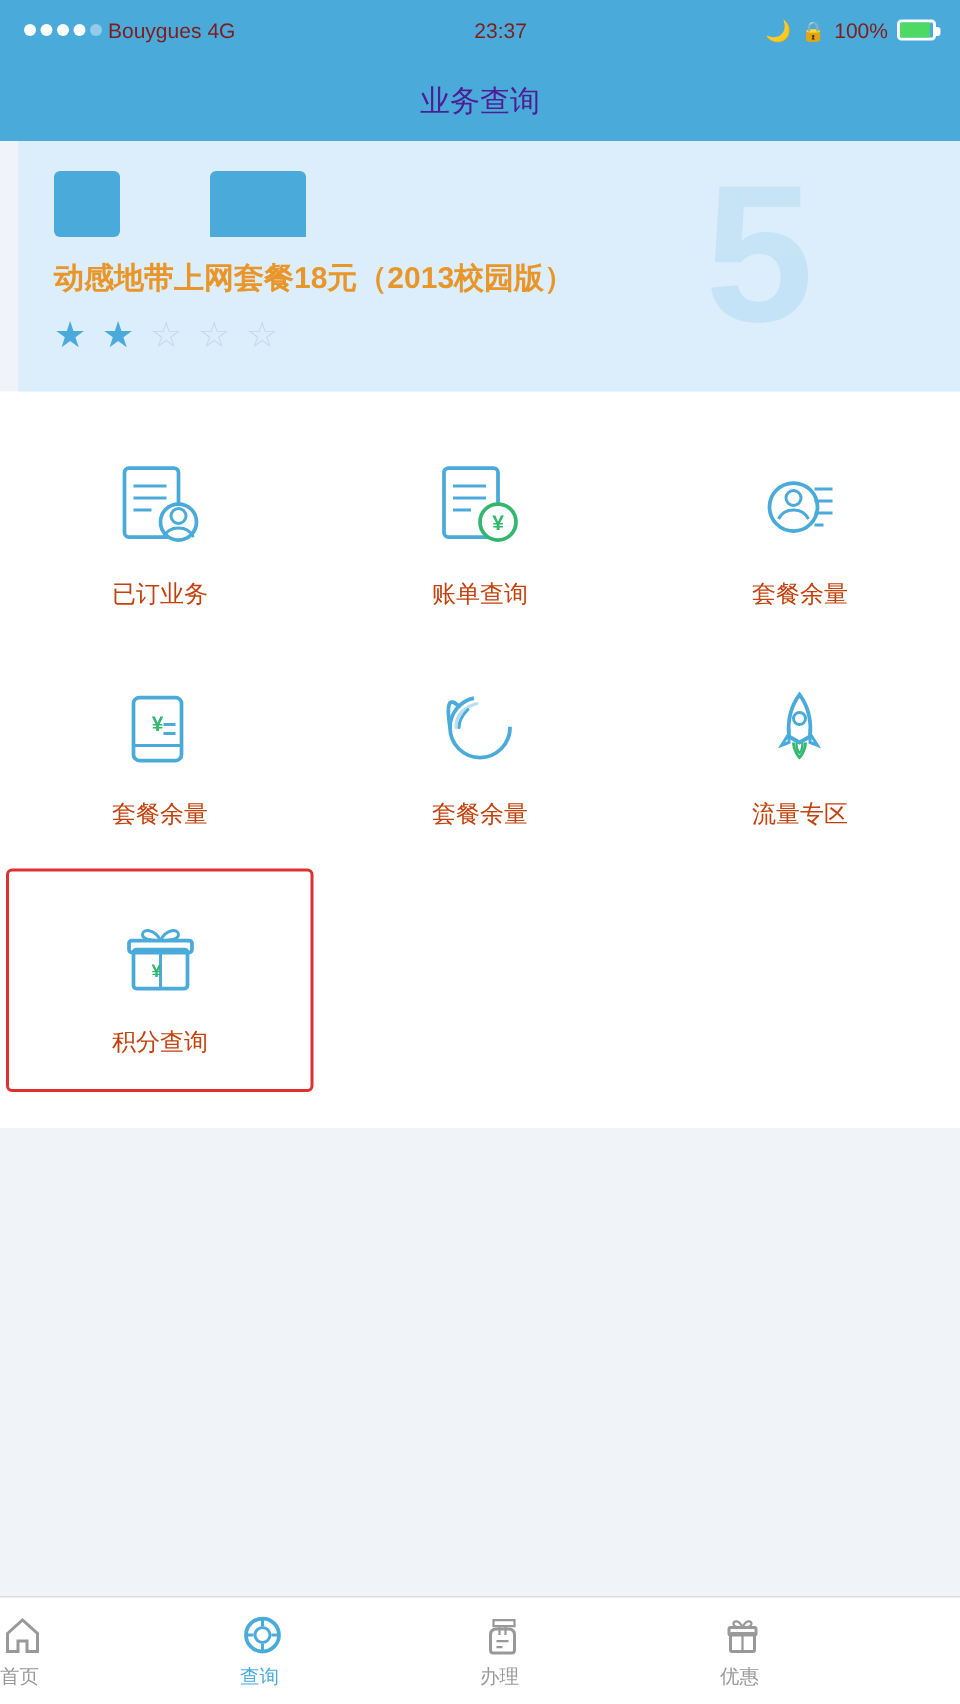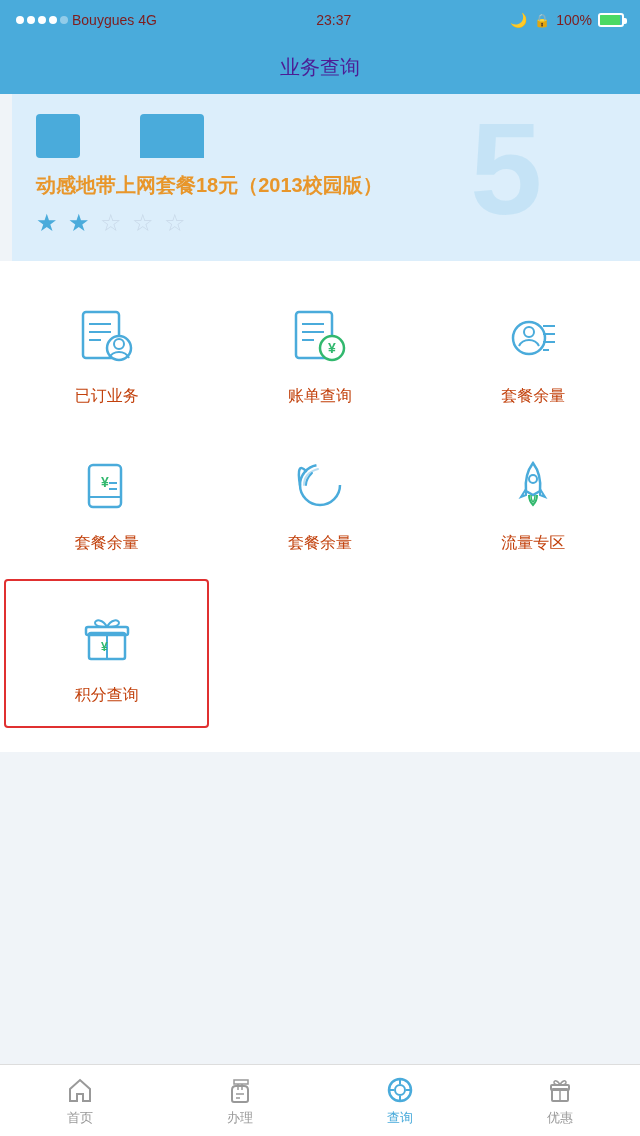--- a/index.html
+++ b/index.html
@@ -155,21 +155,20 @@
       height: 72px;
       display: flex;
       align-items: center;
       margin-top: auto;
       flex-shrink: 0;
     }
     .tab-item {
       flex: 1;
       display: flex;
       flex-direction: column;
-      align-items: center;
       justify-content: center;
       gap: 4px;
       cursor: pointer;
       height: 100%;
     }
     .tab-icon {
       width: 30px; height: 30px;
       display: flex; align-items: center; justify-content: center;
     }
     .tab-label {
@@ -344,52 +343,52 @@
 
 <div class="tab-bar">
 
   <div class="tab-item">
     <div class="tab-icon">
       <svg width="28" height="28" viewBox="0 0 28 28" fill="none" xmlns="http://www.w3.org/2000/svg">
         <path d="M4 13 L14 4 L24 13 L24 25 L17 25 L17 18 L11 18 L11 25 L4 25 Z" stroke="#999" stroke-width="2" fill="none"></path>
       </svg>
     </div>
     <span class="tab-label">首页</span>
-  </div>
-
-  <div class="tab-item">
-    <div class="tab-icon">
-      <svg width="28" height="28" viewBox="0 0 28 28" fill="none" xmlns="http://www.w3.org/2000/svg">
-        <path d="M8 4 L22 4 L22 8 L8 8 Z" stroke="#999" stroke-width="1.5" fill="none"></path>
-        <path d="M12 8 L12 14 M16 8 L16 14" stroke="#999" stroke-width="1.5"></path>
-        <path d="M6 14 Q6 10 10 10 L18 10 Q22 10 22 14 L22 24 Q22 26 20 26 L8 26 Q6 26 6 24 Z" stroke="#999" stroke-width="2" fill="none"></path>
-        <line x1="10" y1="18" x2="18" y2="18" stroke="#999" stroke-width="1.5"></line>
-        <line x1="10" y1="22" x2="14" y2="22" stroke="#999" stroke-width="1.5"></line>
-      </svg>
-    </div>
-    <span class="tab-label">办理</span>
   </div>
 
   <div class="tab-item active">
     <div class="tab-icon">
       <svg width="28" height="28" viewBox="0 0 28 28" fill="none" xmlns="http://www.w3.org/2000/svg">
         <circle cx="14" cy="14" r="11" stroke="#4aabdb" stroke-width="2.5" fill="none"></circle>
         <circle cx="14" cy="14" r="5" stroke="#4aabdb" stroke-width="2" fill="none"></circle>
         <line x1="14" y1="3" x2="14" y2="8" stroke="#4aabdb" stroke-width="2"></line>
         <line x1="14" y1="20" x2="14" y2="25" stroke="#4aabdb" stroke-width="2"></line>
         <line x1="3" y1="14" x2="8" y2="14" stroke="#4aabdb" stroke-width="2"></line>
         <line x1="20" y1="14" x2="25" y2="14" stroke="#4aabdb" stroke-width="2"></line>
       </svg>
     </div>
     <span class="tab-label active">查询</span>
   </div>
 
   <div class="tab-item">
     <div class="tab-icon">
       <svg width="28" height="28" viewBox="0 0 28 28" fill="none" xmlns="http://www.w3.org/2000/svg">
+        <path d="M8 4 L22 4 L22 8 L8 8 Z" stroke="#999" stroke-width="1.5" fill="none"></path>
+        <path d="M12 8 L12 14 M16 8 L16 14" stroke="#999" stroke-width="1.5"></path>
+        <path d="M6 14 Q6 10 10 10 L18 10 Q22 10 22 14 L22 24 Q22 26 20 26 L8 26 Q6 26 6 24 Z" stroke="#999" stroke-width="2" fill="none"></path>
+        <line x1="10" y1="18" x2="18" y2="18" stroke="#999" stroke-width="1.5"></line>
+        <line x1="10" y1="22" x2="14" y2="22" stroke="#999" stroke-width="1.5"></line>
+      </svg>
+    </div>
+    <span class="tab-label">办理</span>
+  </div>
+
+  <div class="tab-item">
+    <div class="tab-icon">
+      <svg width="28" height="28" viewBox="0 0 28 28" fill="none" xmlns="http://www.w3.org/2000/svg">
 
         <rect x="6" y="13" width="16" height="12" rx="1" stroke="#999" stroke-width="2" fill="none"></rect>
         <line x1="14" y1="13" x2="14" y2="25" stroke="#999" stroke-width="1.5"></line>
         <rect x="5" y="9" width="18" height="5" rx="1" stroke="#999" stroke-width="2" fill="none"></rect>
         <path d="M14 9 C12 4 8 4 8 6.5 C8 9 12 9 14 9" stroke="#999" stroke-width="1.5" fill="none"></path>
         <path d="M14 9 C16 4 20 4 20 6.5 C20 9 16 9 14 9" stroke="#999" stroke-width="1.5" fill="none"></path>
       </svg>
     </div>
     <span class="tab-label">优惠</span>
   </div>

